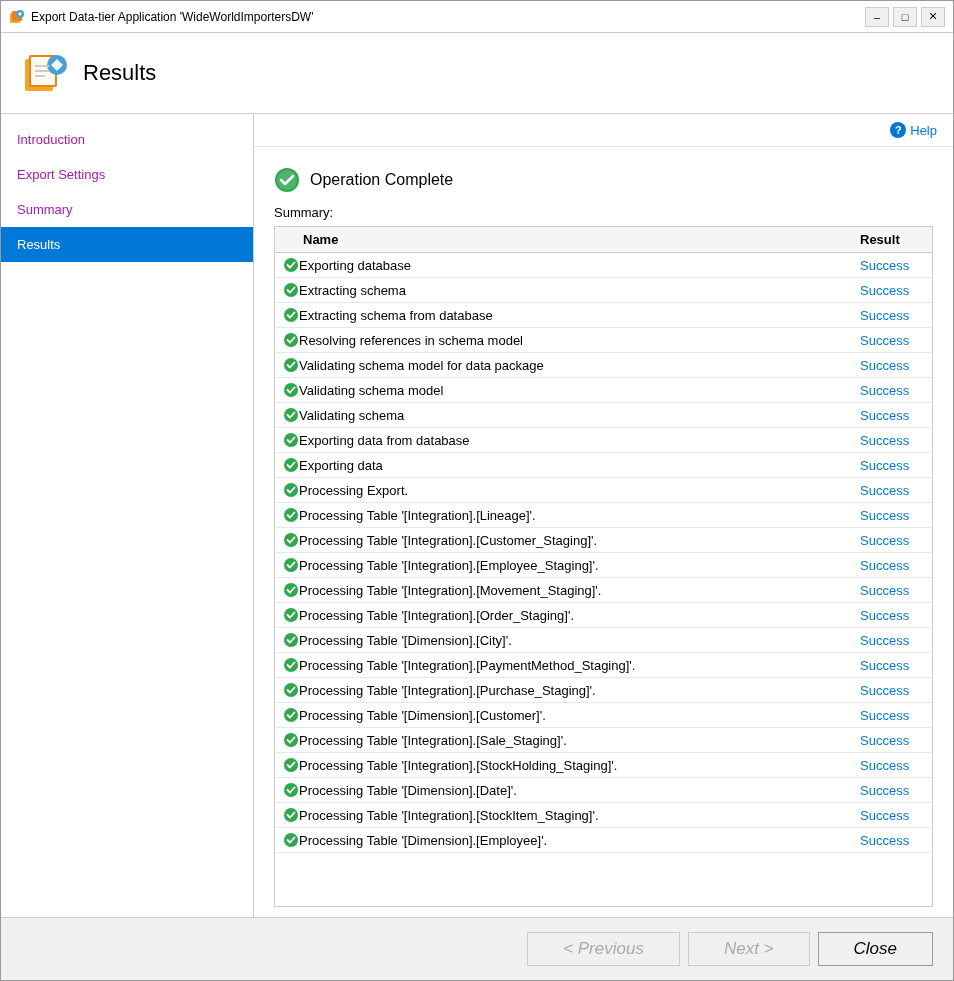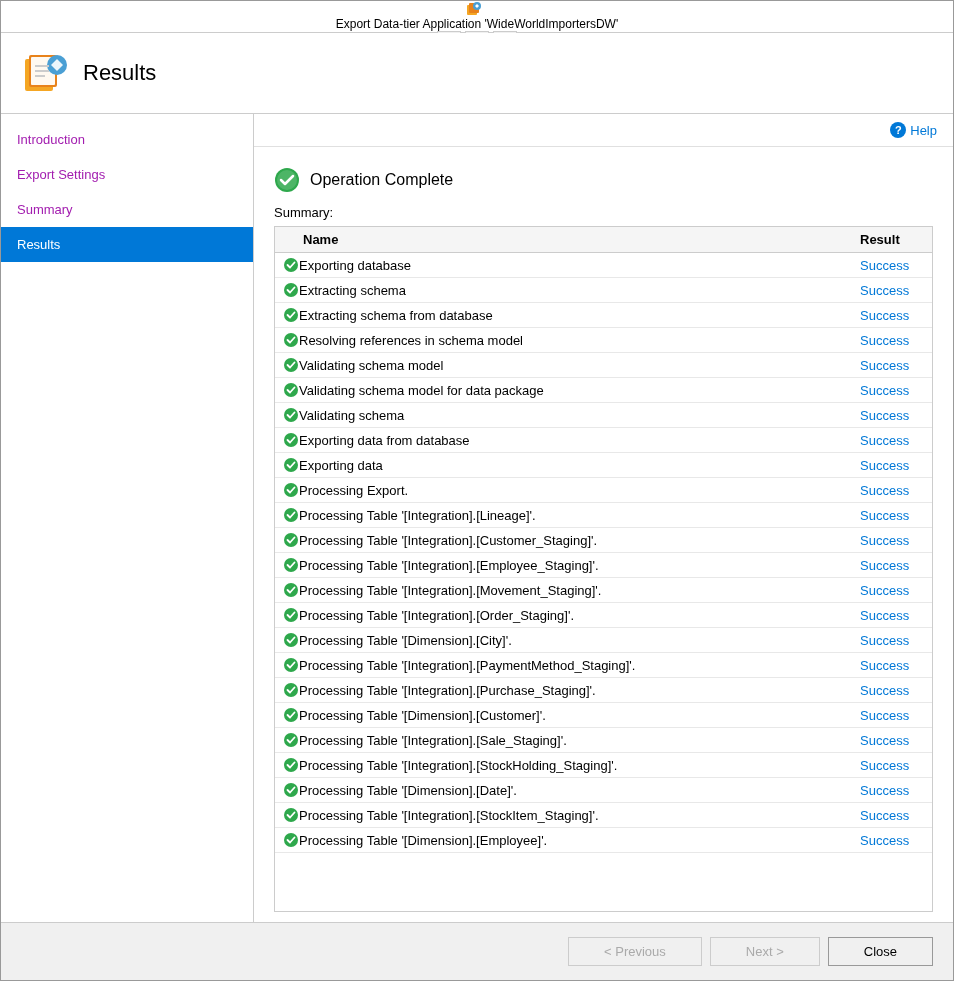--- a/index.html
+++ b/index.html
@@ -20,21 +20,20 @@
       flex-direction: column;
     }
     .title-bar {
       background: #ffffff;
       height: 32px;
       display: flex;
       align-items: center;
       padding: 0 8px;
       border-bottom: 1px solid #ccc;
       flex-shrink: 0;
-      flex-direction: column;
     }
     .title-bar-icon {
       width: 16px;
       height: 16px;
       margin-right: 6px;
       flex-shrink: 0;
     }
     .title-bar-text {
       flex: 1;
       font-size: 12px;
@@ -237,26 +236,27 @@
       background: #f0f0f0;
       border-top: 1px solid #ccc;
       padding: 14px 20px;
       display: flex;
       justify-content: flex-end;
       gap: 8px;
       flex-shrink: 0;
     }
     .footer-btn {
       padding: 6px 35px;
-      font-size: 13px;
+      font-size: 17px;
       border: 1px solid #ccc;
       background: #f0f0f0;
       cursor: pointer;
       color: #666;
       min-width: 90px;
+      font-style: italic;
     }
     .footer-btn:disabled { color: #aaa; cursor: default; }
     .footer-btn.primary {
       background: #f0f0f0;
       color: #000;
       border: 1px solid #999;
     }
 
     
     .table-inner::-webkit-scrollbar { width: 14px; }
@@ -405,33 +405,33 @@
                     </td>
                     <td><a class="result-link" href="#">Success</a></td>
                   </tr>
                   <tr>
                     <td>
                       <div class="row-cell">
                         <svg width="16" height="16" viewBox="0 0 16 16" class="check-icon">
                           <circle cx="8" cy="8" r="7" fill="#2ea84c"></circle>
                           <polyline points="4.5,8 7,10.5 11.5,5.5" stroke="white" stroke-width="1.8" fill="none" stroke-linecap="round" stroke-linejoin="round"></polyline>
                         </svg>
+                        <span class="row-name">Validating schema model for data package</span>
+                      </div>
+                    </td>
+                    <td><a class="result-link" href="#">Success</a></td>
+                  </tr>
+                  <tr>
+                    <td>
+                      <div class="row-cell">
+                        <svg width="16" height="16" viewBox="0 0 16 16" class="check-icon">
+                          <circle cx="8" cy="8" r="7" fill="#2ea84c"></circle>
+                          <polyline points="4.5,8 7,10.5 11.5,5.5" stroke="white" stroke-width="1.8" fill="none" stroke-linecap="round" stroke-linejoin="round"></polyline>
+                        </svg>
                         <span class="row-name">Validating schema model</span>
-                      </div>
-                    </td>
-                    <td><a class="result-link" href="#">Success</a></td>
-                  </tr>
-                  <tr>
-                    <td>
-                      <div class="row-cell">
-                        <svg width="16" height="16" viewBox="0 0 16 16" class="check-icon">
-                          <circle cx="8" cy="8" r="7" fill="#2ea84c"></circle>
-                          <polyline points="4.5,8 7,10.5 11.5,5.5" stroke="white" stroke-width="1.8" fill="none" stroke-linecap="round" stroke-linejoin="round"></polyline>
-                        </svg>
-                        <span class="row-name">Validating schema model for data package</span>
                       </div>
                     </td>
                     <td><a class="result-link" href="#">Success</a></td>
                   </tr>
                   <tr>
                     <td>
                       <div class="row-cell">
                         <svg width="16" height="16" viewBox="0 0 16 16" class="check-icon">
                           <circle cx="8" cy="8" r="7" fill="#2ea84c"></circle>
                           <polyline points="4.5,8 7,10.5 11.5,5.5" stroke="white" stroke-width="1.8" fill="none" stroke-linecap="round" stroke-linejoin="round"></polyline>

